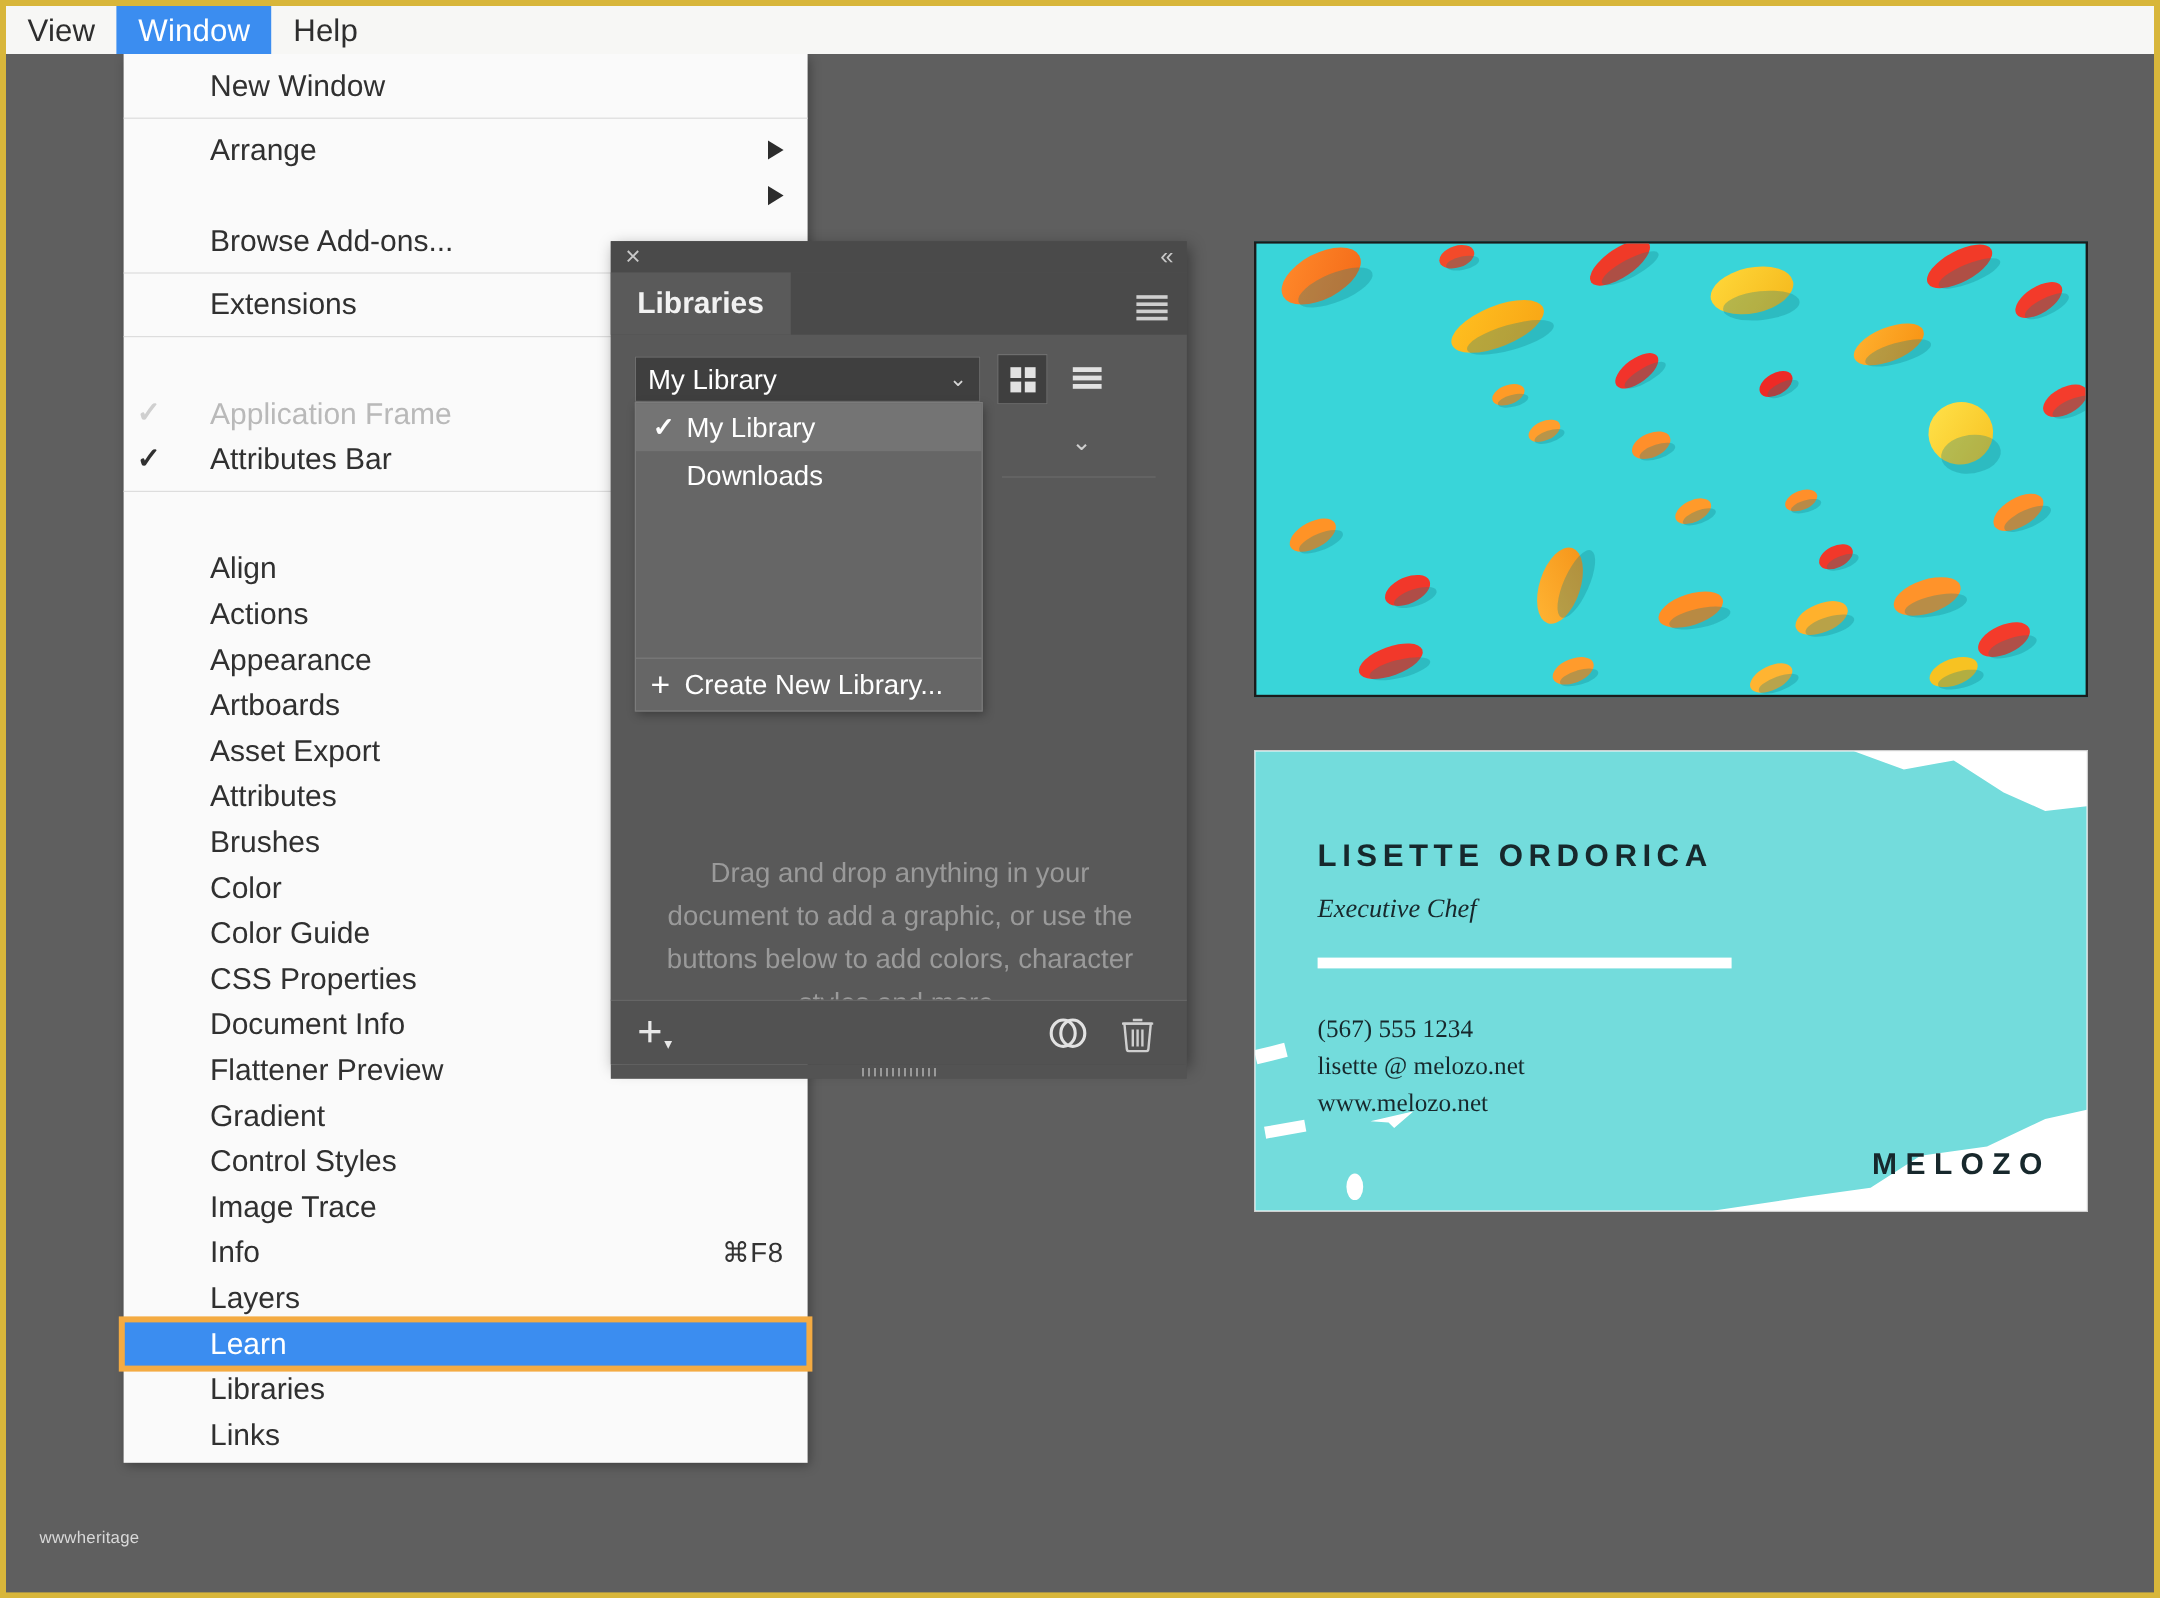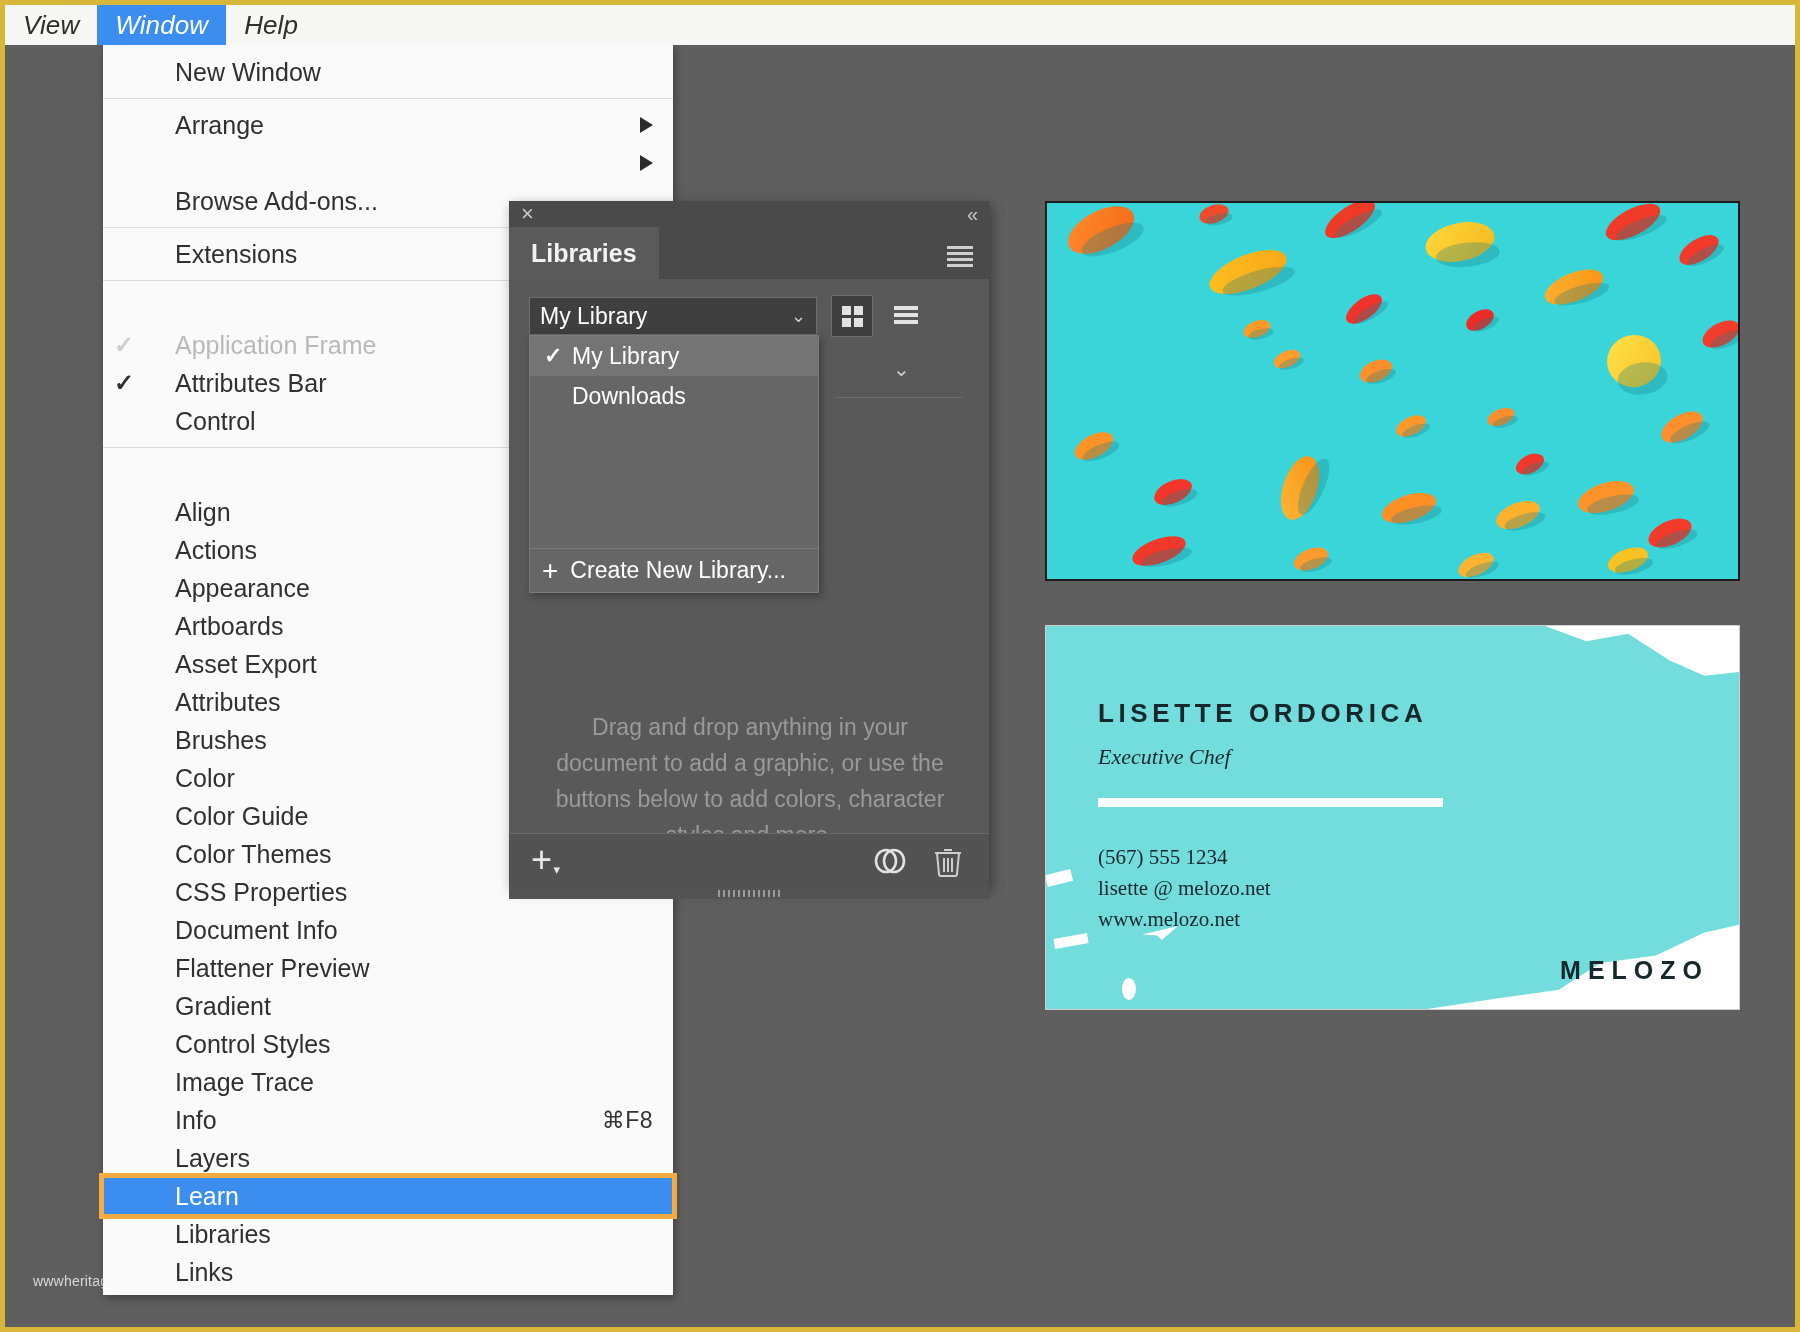--- a/index.html
+++ b/index.html
@@ -25,21 +25,20 @@
     background: #f7f7f5;
     display: flex; align-items: stretch;
     z-index: 40;
   }
   .mb-item {
     display: flex; align-items: center;
     padding: 0 18px;
     font-size: 26px;
     color: #2e2e2e;
     letter-spacing: .1px;
-    font-style: italic;
   }
   .mb-item.active { background: #3b8df0; color: #ffffff; }
 
   
   #window-menu {
     position: absolute;
     left: 98px; top: 40px;
     width: 570px;
     background: #fafafa;
     box-shadow: 2px 3px 9px rgba(0,0,0,.35);
@@ -337,23 +336,20 @@
       <span class="label"></span>
     </div>
     <div class="mi dim">
       <span class="check">✓</span>
       <span class="label">Application Frame</span>
     </div>
     <div class="mi">
       <span class="check">✓</span>
       <span class="label">Attributes Bar</span>
     </div>
-    <div class="mi">
-      <span class="label">Control</span>
-    </div>
     <div class="mi-sep"></div>
 
     <div class="mi">
       <span class="label"></span>
     </div>
     <div class="mi">
       <span class="label">Align</span>
     </div>
     <div class="mi">
       <span class="check"></span>
@@ -372,23 +368,20 @@
       <span class="label">Attributes</span>
     </div>
     <div class="mi">
       <span class="label">Brushes</span>
     </div>
     <div class="mi">
       <span class="label">Color</span>
     </div>
     <div class="mi">
       <span class="label">Color Guide</span>
-    </div>
-    <div class="mi">
-      <span class="label">Color Themes</span>
     </div>
     <div class="mi">
       <span class="label">CSS Properties</span>
     </div>
     <div class="mi">
       <span class="label">Document Info</span>
     </div>
     <div class="mi">
       <span class="label">Flattener Preview</span>
     </div>

